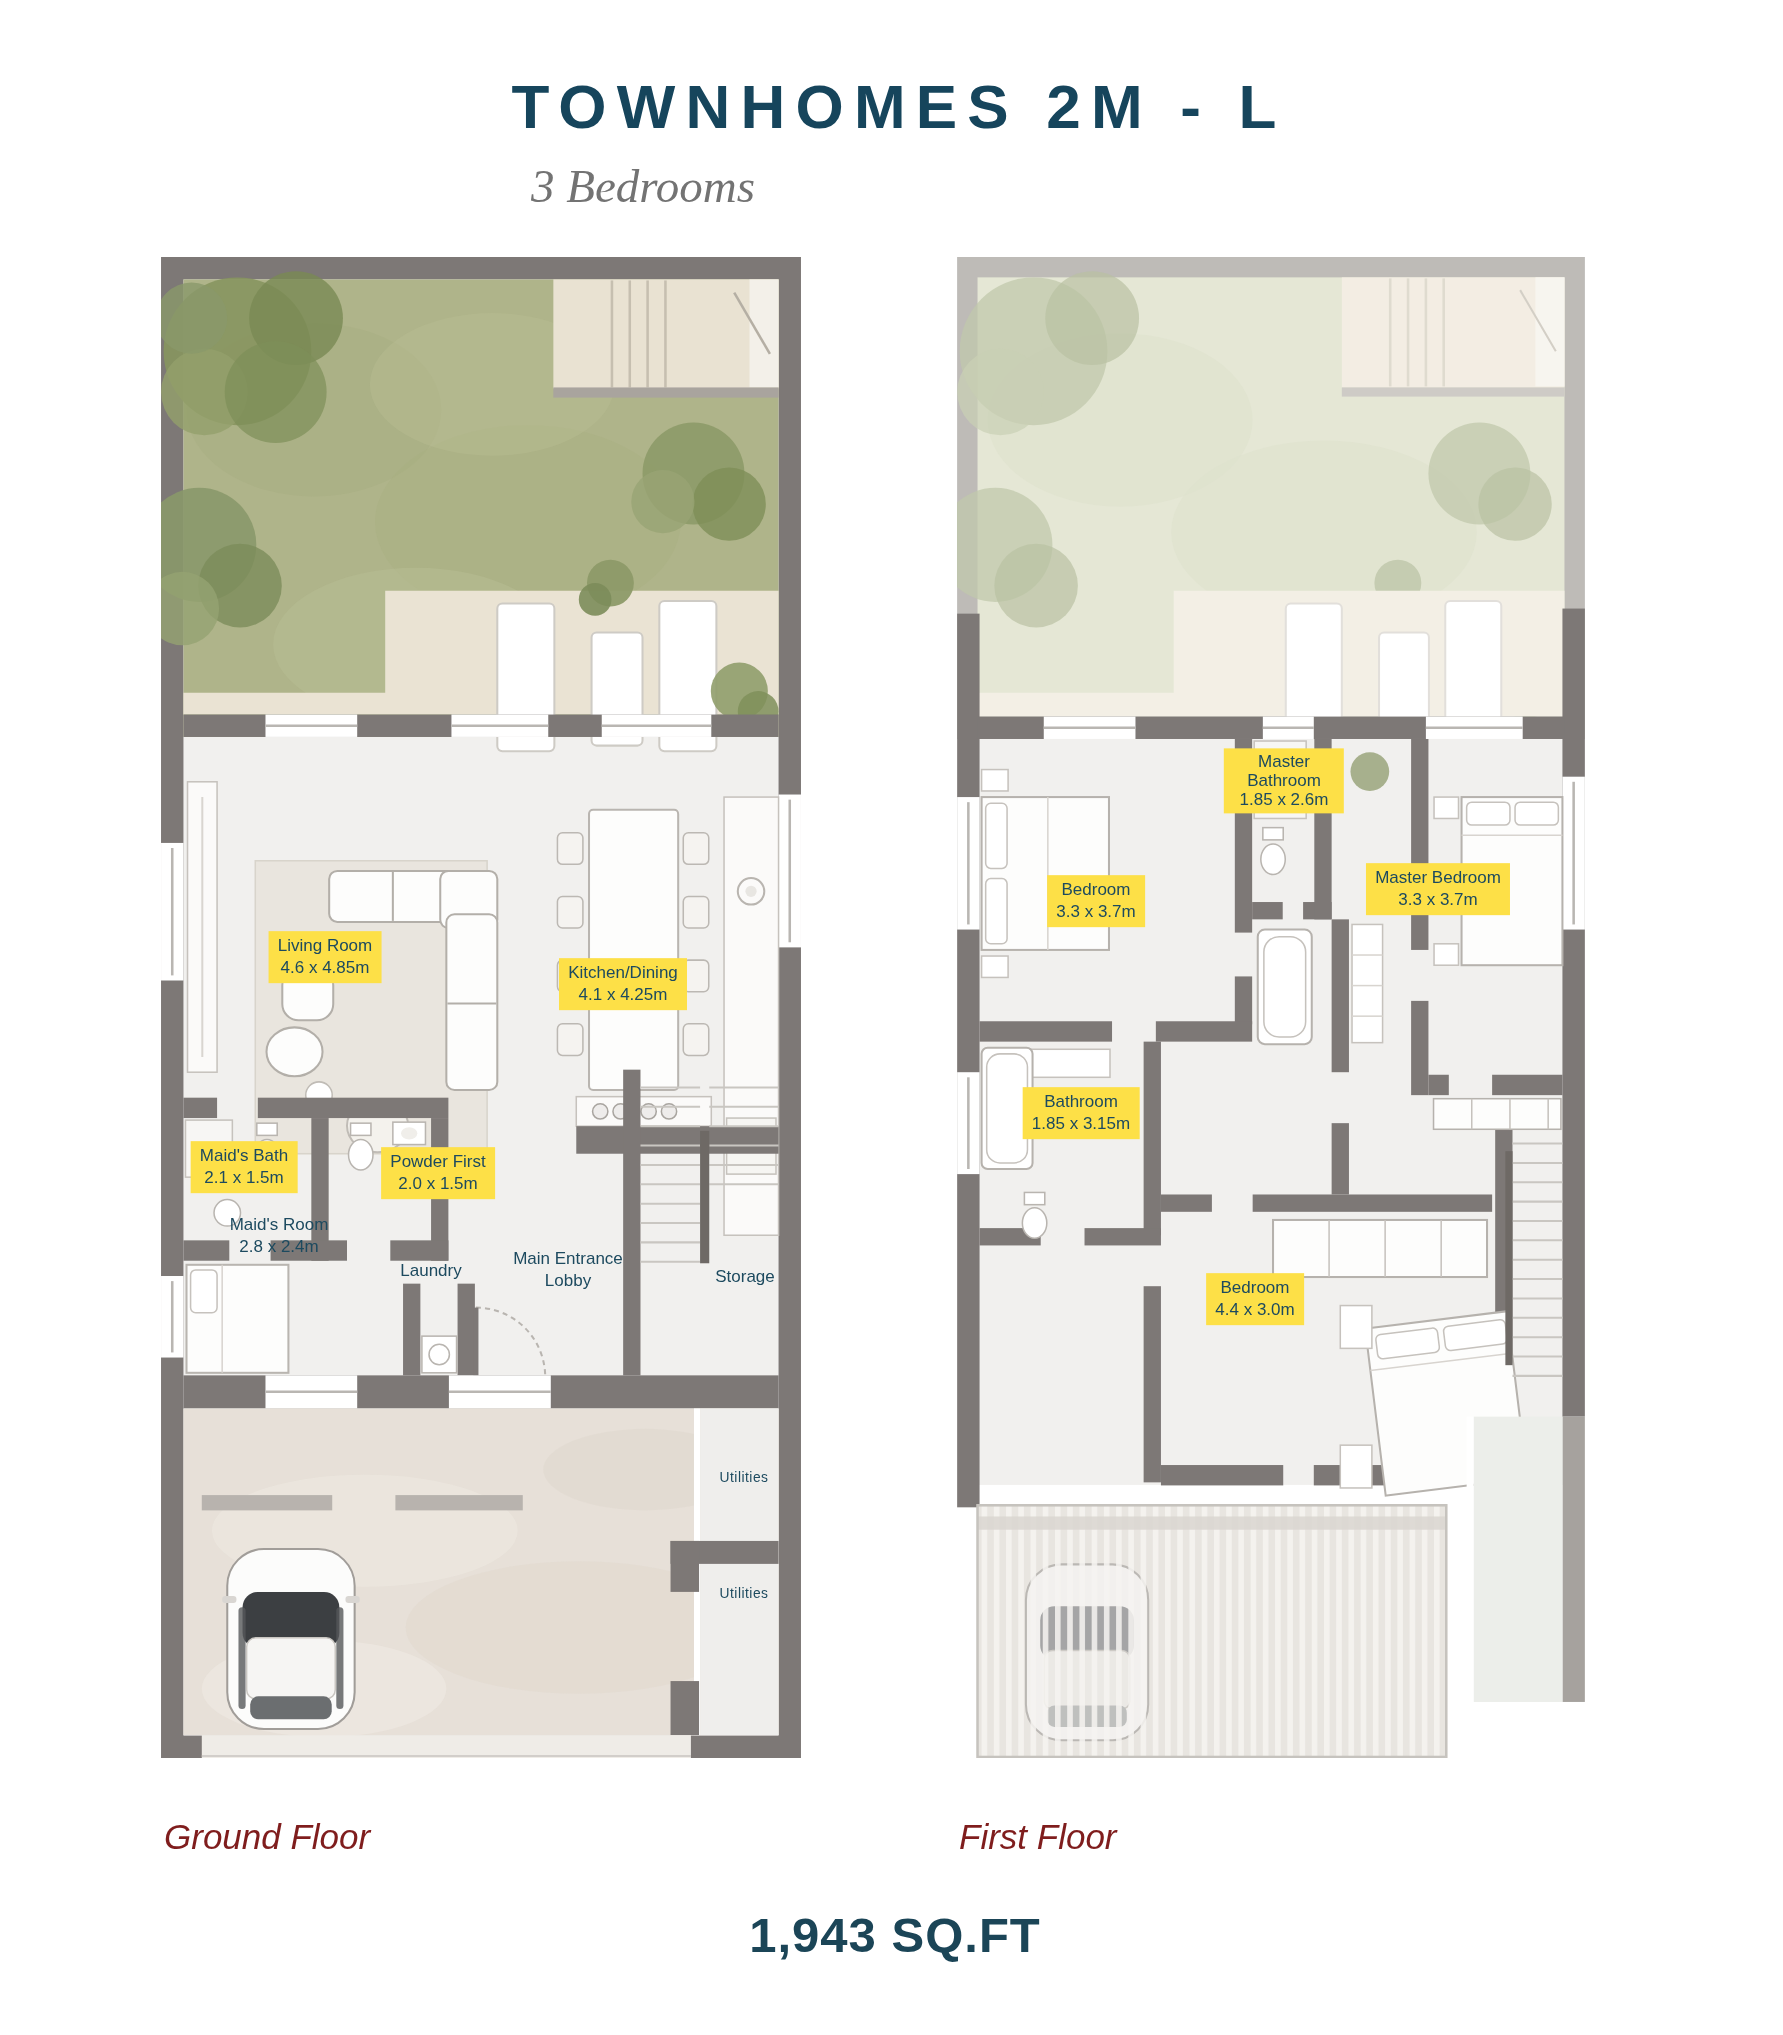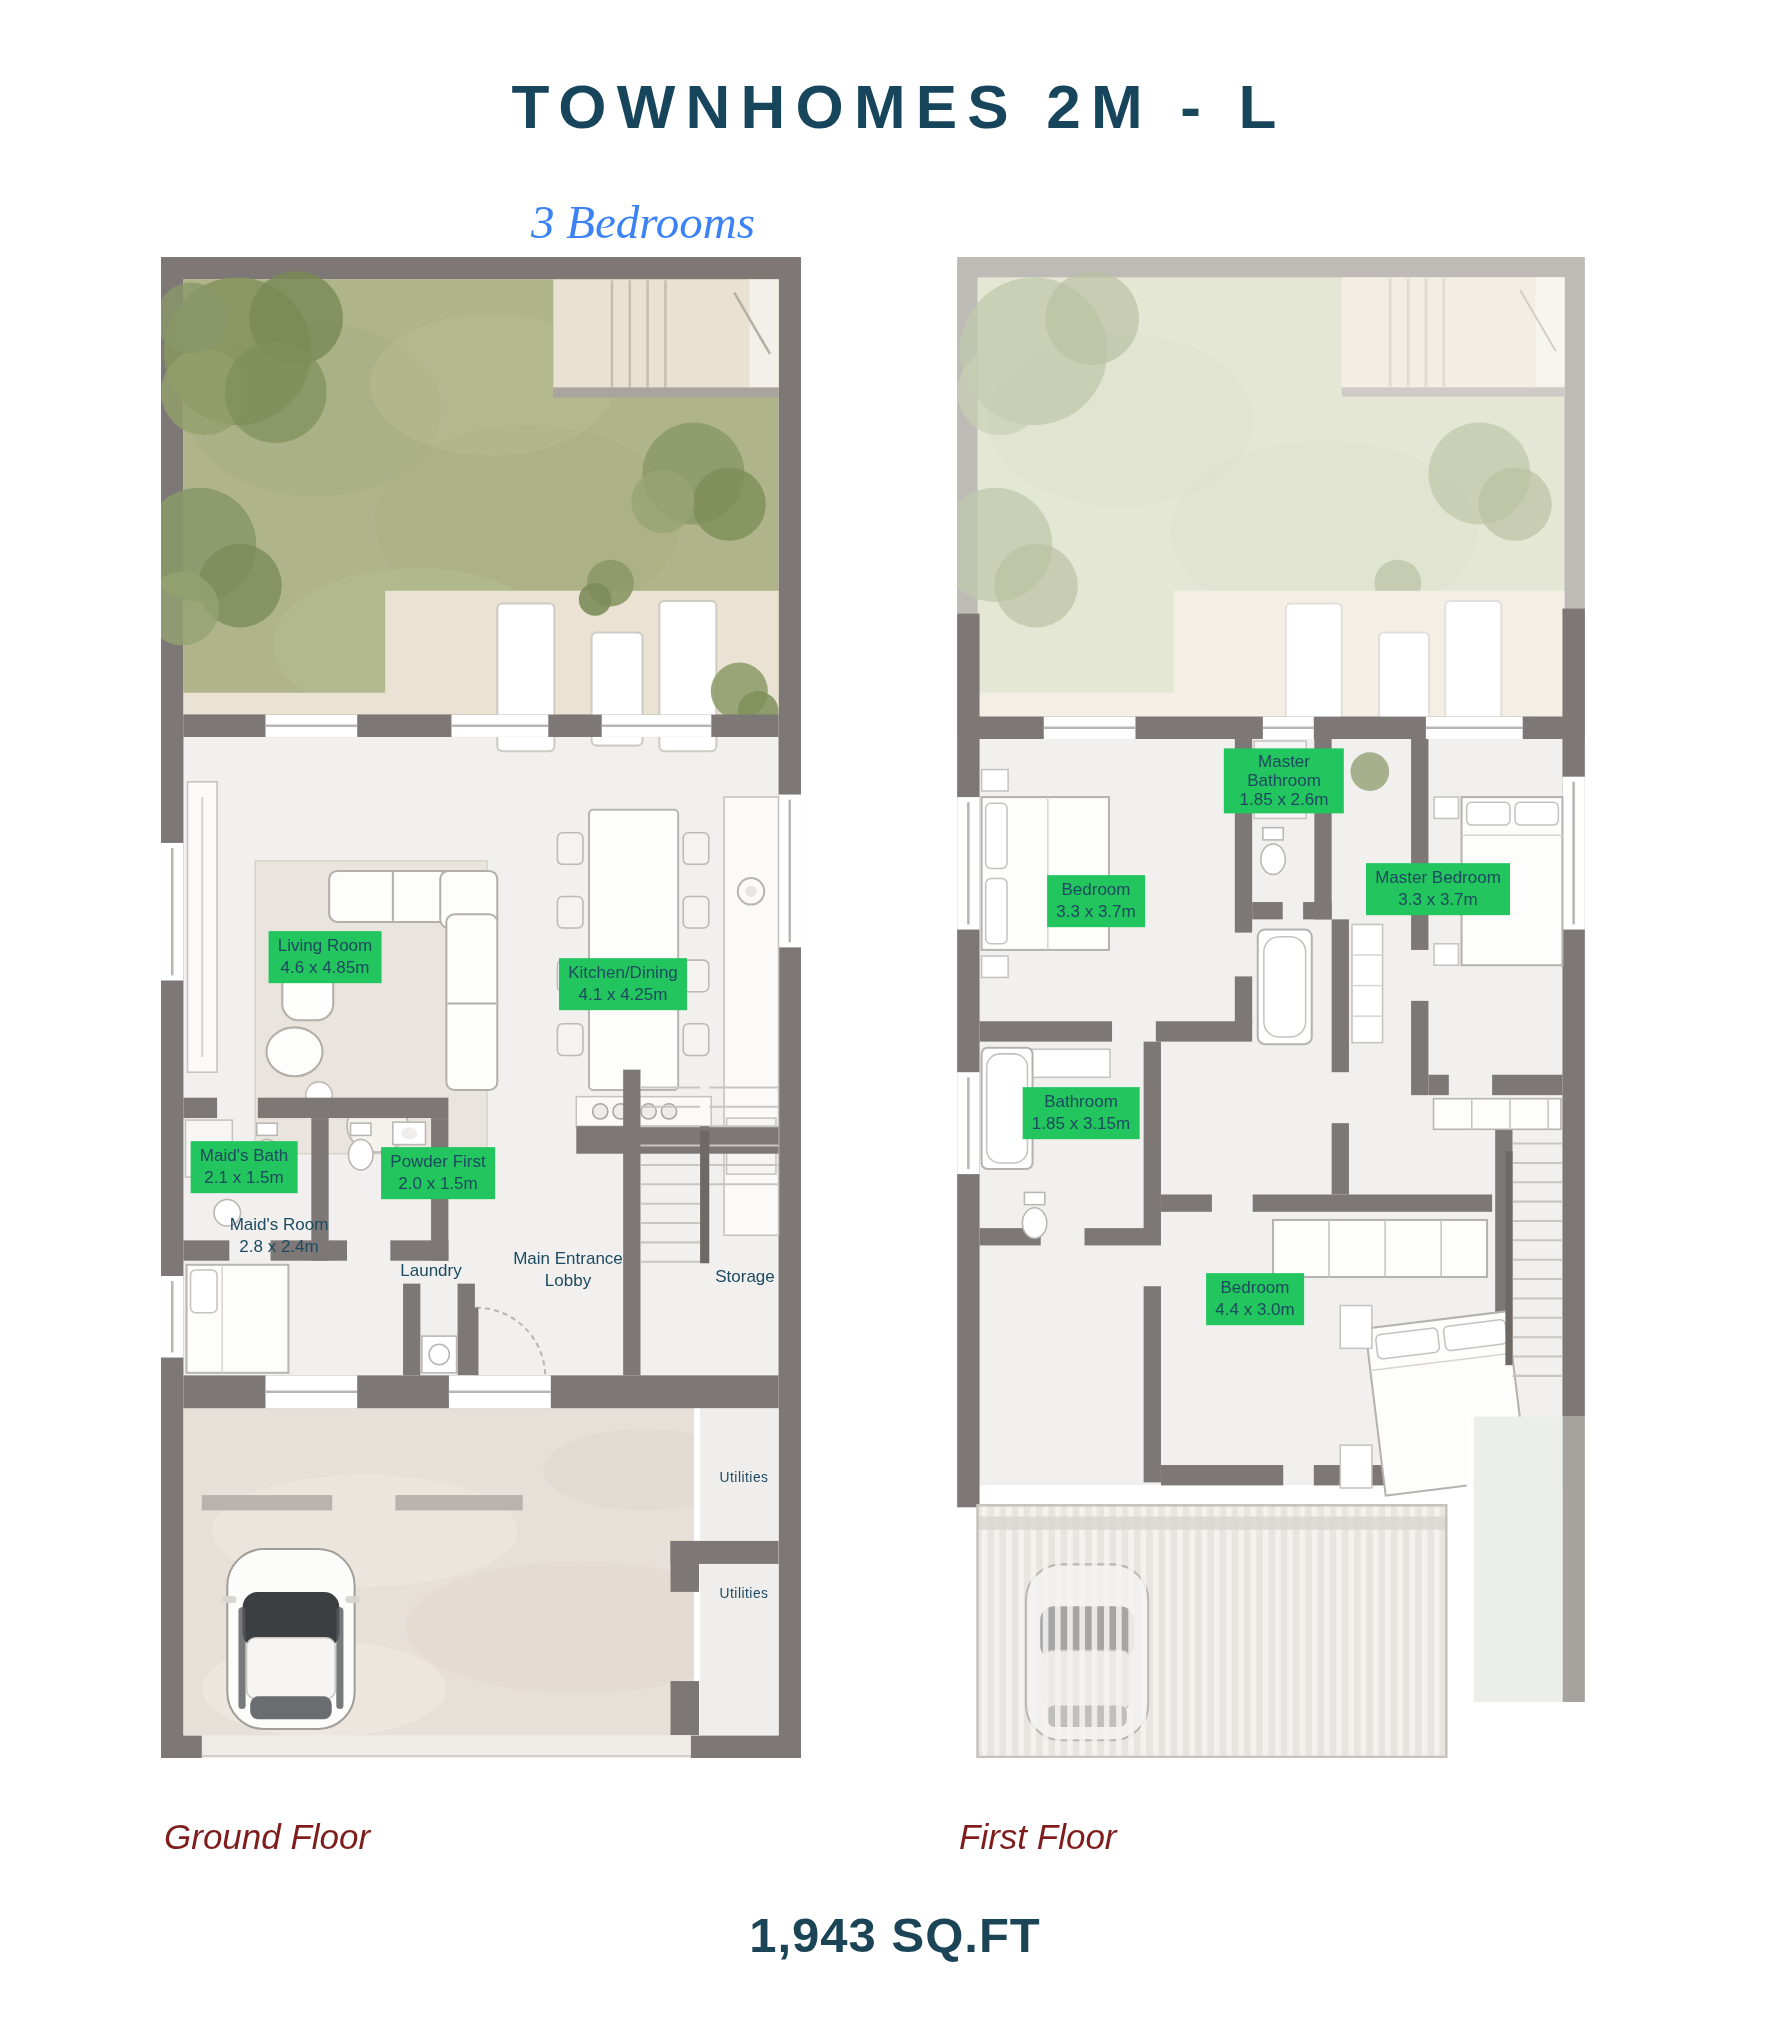--- a/index.html
+++ b/index.html
@@ -3,31 +3,31 @@
 <meta charset="utf-8">
 <title>Townhomes 2M - L Floor Plan</title>
 <style>
   html,body{margin:0;padding:0;background:#ffffff;}
   #page{position:relative;width:1671px;height:2035px;background:#ffffff;overflow:hidden;
         font-family:"Liberation Sans",sans-serif;}
   
   #main-title{position:absolute;top:71px;left:899px;transform:translateX(-50%);
     font-size:62px;font-weight:700;letter-spacing:10.2px;color:#16455c;white-space:nowrap;}
   #subtitle{position:absolute;top:159px;left:531px;
-    font-family:"Liberation Serif",serif;font-style:italic;font-size:47px;color:#3b82f6;margin-top:36px;}
+    font-family:"Liberation Serif",serif;font-style:italic;font-size:47px;color:#737373;}
   
   .plan{position:absolute;top:257px;height:1501px;}
   #plan-ground{left:161px;width:640px;}
   #plan-first{left:957px;width:628px;}
   .plan svg{display:block;width:100%;height:100%;}
   
   .room-label{position:absolute;transform:translate(-50%,-50%);z-index:6;
     font-size:17px;line-height:1.28;color:#1d4a5f;text-align:center;}
   .room-label span{display:block;white-space:nowrap;}
-  .room-label.bg{background:#22c55e;padding:4.1px 9.2px;}
+  .room-label.bg{background:#fde047;padding:4.1px 9.2px;}
   .room-label.tight{line-height:1.12;}
   .room-label .wrap{white-space:normal;}
   .room-label.small{font-size:13.8px;letter-spacing:0.5px;}
   
   .floor-caption{position:absolute;top:1817px;
     font-family:Liberation Sans, sans-serif;font-style:italic;font-size:35px;color:#7f1d1d;}
   #caption-ground{left:164px;}
   #caption-first{left:959px;}
   #area-total{position:absolute;top:1907px;left:895px;transform:translateX(-50%);
     font-size:49px;font-weight:700;color:#1b4557;letter-spacing:1px;white-space:nowrap;}

